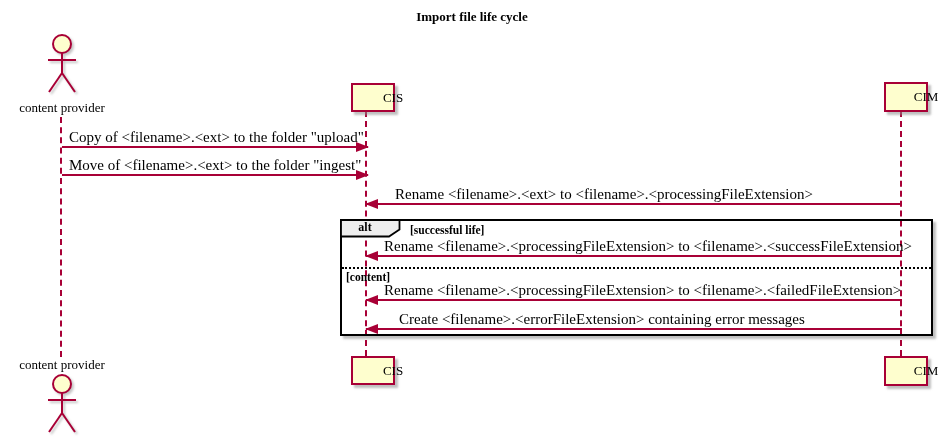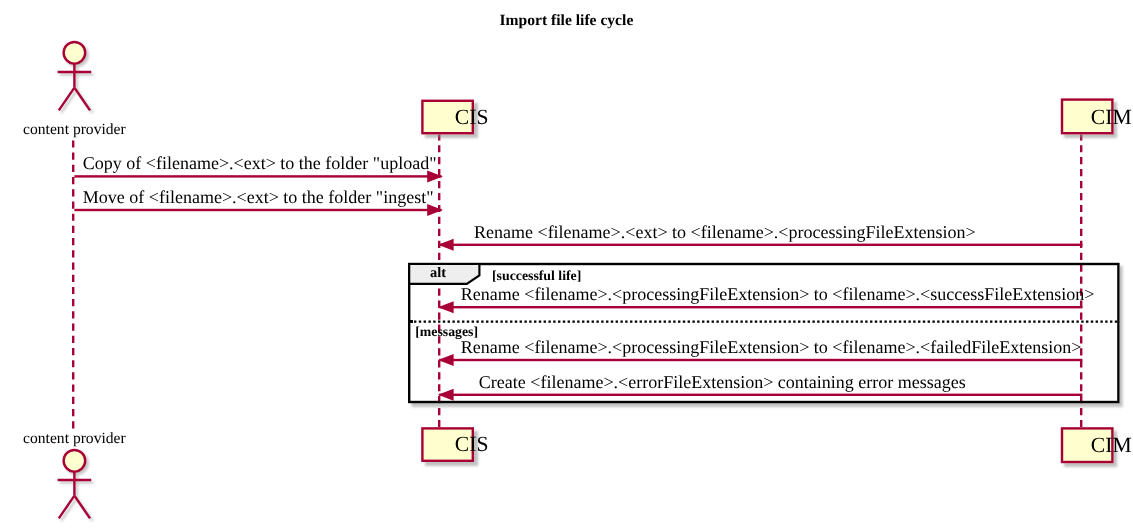--- a/index.html
+++ b/index.html
@@ -9,21 +9,21 @@
   }
   .title {
     position:absolute; left:0; top:9px; width:944px; text-align:center;
     font-size:13px; font-weight:bold; color:#000;
   }
   
   .pbox {
     position:absolute; background:#FEFECE; border:2px solid #A80036;
     box-shadow:3px 3px 2px rgba(140,140,140,0.55);
     display:flex; align-items:center; justify-content:center;
-    font-size:18px; color:#000; box-sizing:border-box;padding-left:40px;
+    font-size:13px; color:#000; box-sizing:border-box;padding-left:40px;
   }
   
   .lifeline { position:absolute; width:0; border-left:2px dashed #A80036; }
   
   .actor-svg { position:absolute; filter:drop-shadow(2px 2px 1px rgba(140,140,140,0.5)); }
   .actor-label { position:absolute; font-size:13px; color:#000; text-align:center; white-space:nowrap; }
   
   .msg { position:absolute; }
   .msg .lbl { font-size:15px; color:#000; white-space:nowrap; height:14px; line-height:14px; }
   .msg .line { position:relative; height:2px; background:#A80036; margin-top:2px; }
@@ -93,21 +93,21 @@
 
   <div class="frame" style="left:340px; top:219px; width:593px; height:117px;">
     <div class="frame-tab">
       <svg width="61" height="19" viewBox="0 0 61 19">
         <path d="M1,1 H59.5 V10.5 L49,17.5 H1 Z" fill="#EEEEEE" stroke="#000000" stroke-width="1.8"></path>
       </svg>
       <div class="kw">alt</div>
     </div>
     <div class="guard" style="left:68px; top:3px;">[successful life]</div>
     <div class="divider" style="top:46px;"></div>
-    <div class="guard" style="left:4px; top:50px;">[messages]</div>
+    <div class="guard" style="left:4px; top:50px;">[content]</div>
   </div>
 
   <div class="msg" style="left:366px; top:239px; width:536px;">
     <div class="lbl" style="margin-left:18px;">Rename &lt;filename&gt;.&lt;processingFileExtension&gt; to &lt;filename&gt;.&lt;successFileExtension&gt;</div>
     <div class="line">
       <div class="ah ah-l"></div>
     </div>
   </div>
 
   <div class="msg" style="left:366px; top:283px; width:536px;">

